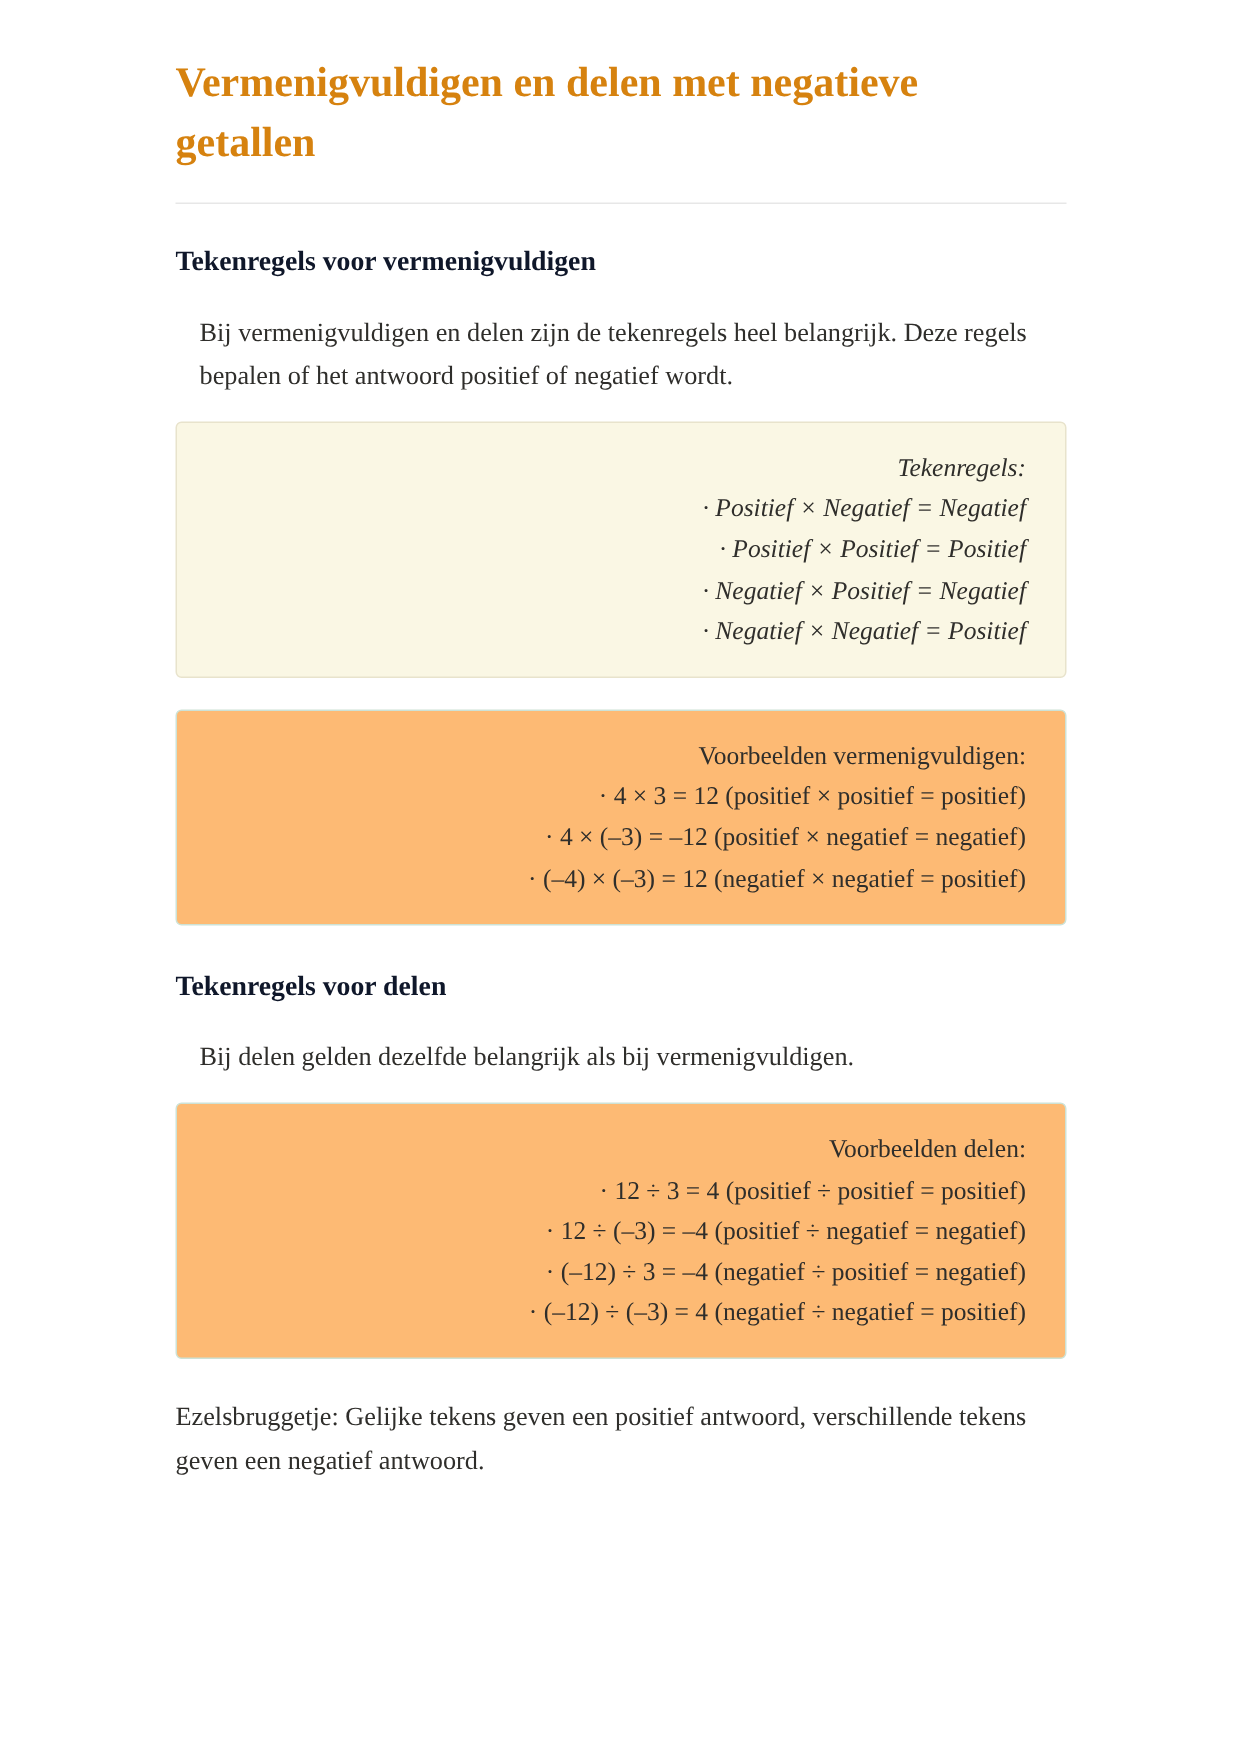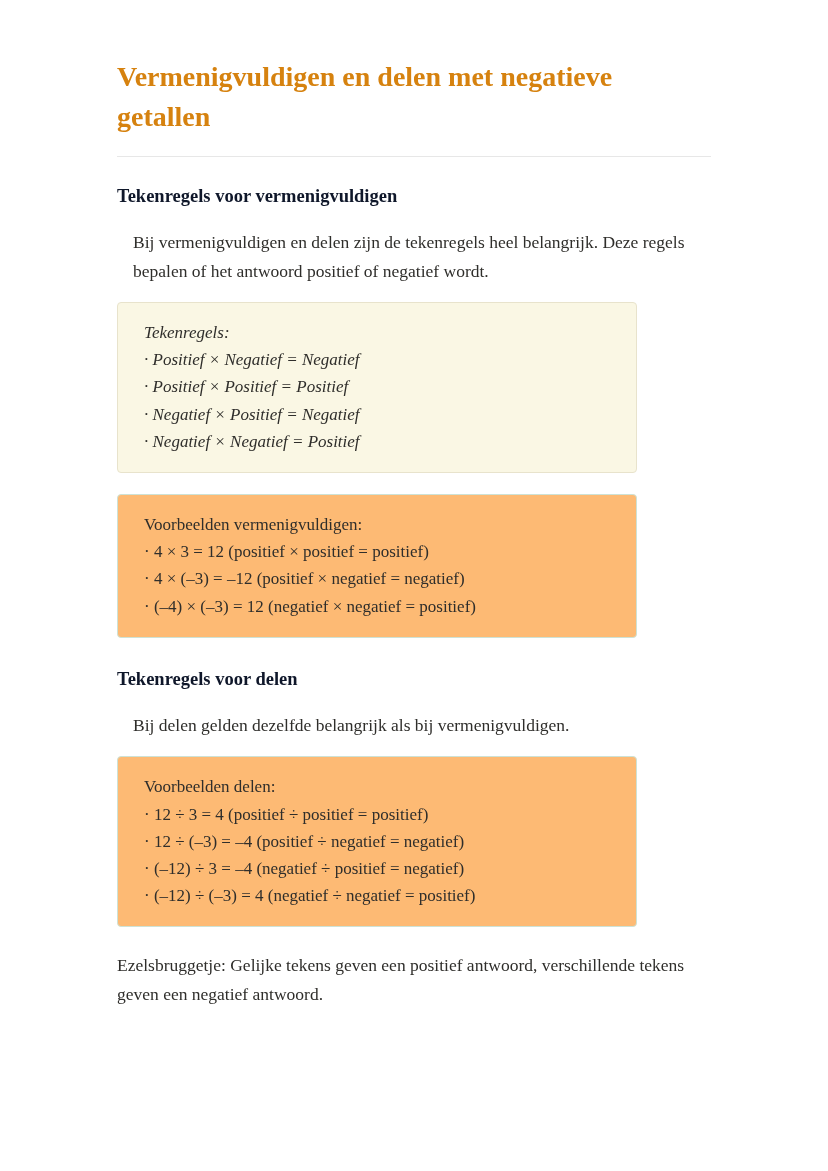--- a/index.html
+++ b/index.html
@@ -9,21 +9,21 @@
   }
   body {
     width: 828px;
     height: 1171px;
     font-family: "Liberation Serif", "DejaVu Serif", serif;
     color: #2F2E2B;
     overflow: hidden;
   }
   .page {
     box-sizing: border-box;
-    padding: 57px 117px 0 117px;
+    padding: 36px 117px 0 117px;
     width: 828px;
   }
   h1.page-title {
     margin: 0 0 19px 0;
     font-size: 28px;
     line-height: 40px;
     font-weight: 700;
     color: #D6820F;
     max-width: 560px;
   }
@@ -40,26 +40,27 @@
     color: #0f172a;
   }
   p.body-text {
     margin: 0 0 17px 16px;
     font-size: 17.5px;
     line-height: 28.5px;
     max-width: 594px;
   }
   .callout {
     box-sizing: border-box;
-    width: 520px;
+    width: 594px;
     border-radius: 4px;
     padding: 16px 26px 17px 26px;
     font-size: 17px;
     line-height: 27.2px;
     margin: 0 0 21px 0;
+    text-align: right;
   }
   .callout .callout-line {
     margin: 0;
   }
   .callout.note {
     background: #FAF7E4;
     border: 1px solid #E8E3CC;
     font-style: italic;
   }
   .callout.example {

